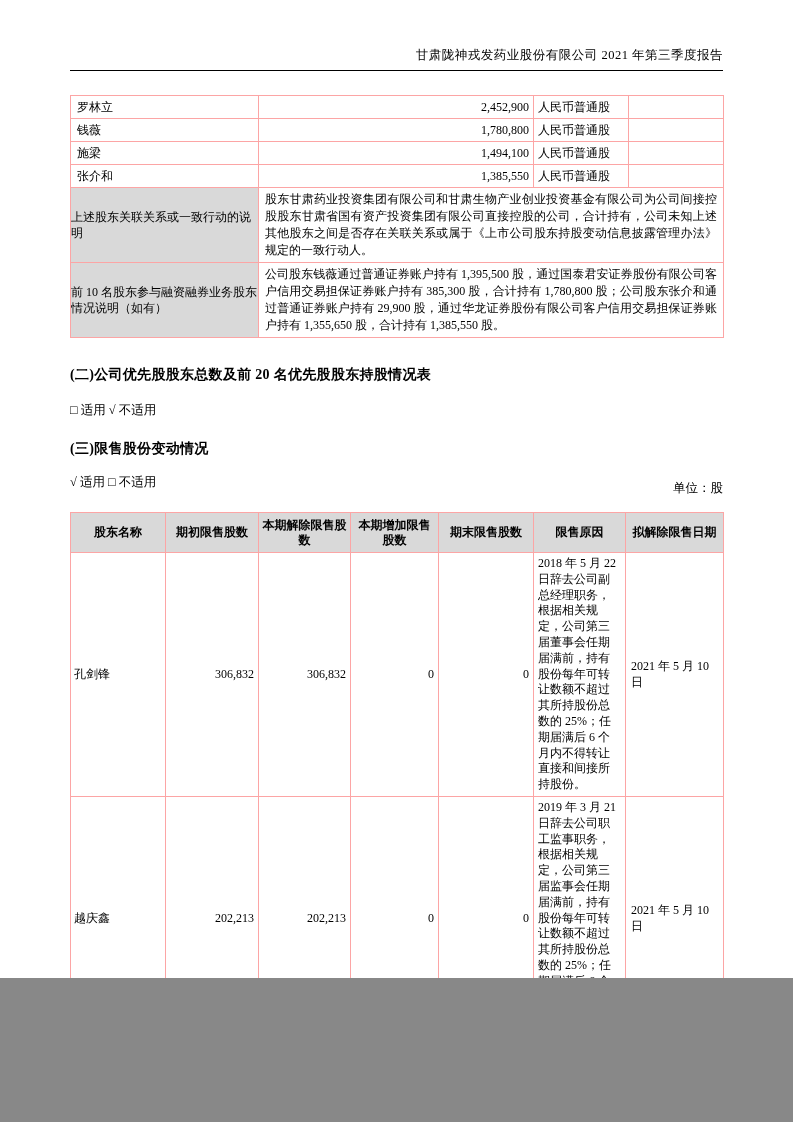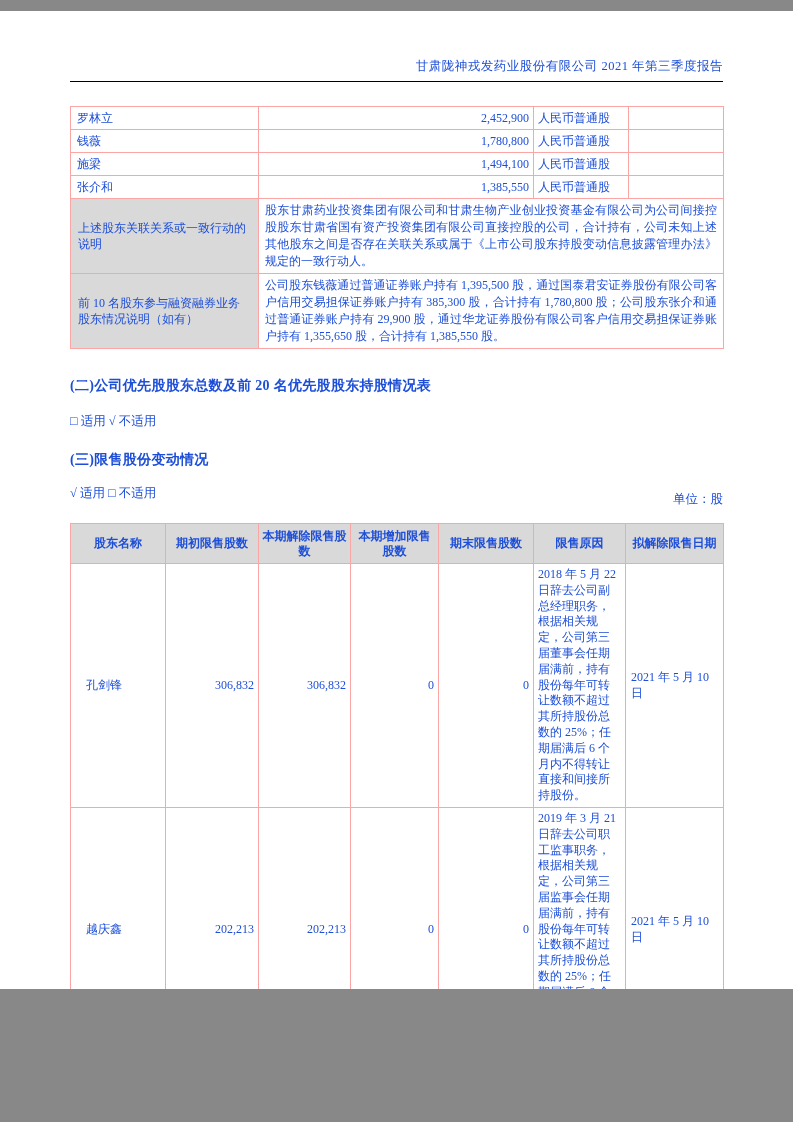--- a/index.html
+++ b/index.html
@@ -1,24 +1,24 @@
 <!DOCTYPE html>
 <html><head>
 <meta charset="utf-8">
 <style>
   * { box-sizing: border-box; margin: 0; padding: 0; }
   html, body { background: #888; }
   .page {
     position: relative;
     width: 793px;
     height: 978px;
-    margin: 11px auto;
+    margin: 0 auto;
     background: #ffffff;
     font-family: "Liberation Serif", "DejaVu Serif", serif;
-    color: #1d4ed8;
+    color: #000000;
     overflow: hidden;
   }
   .doc-header {
     position: absolute;
     top: 47px; left: 70px; width: 653px;
     text-align: right;
     font-size: 12.5px;
     letter-spacing: 0.5px;
   }
   .header-rule {
@@ -29,40 +29,40 @@
   table { border-collapse: collapse; table-layout: fixed; }
   .tbl { position: absolute; left: 70px; width: 653px; font-size: 12px; }
   .tbl td, .tbl th { border: 1px solid #fca5a5; padding: 2px 4px; overflow: hidden; }
   .gray { background: #d9d9d9; }
 
   
   .tbl-top { top: 95px; }
   .tbl-top td.cell-name { height: 23px; padding-left: 6px; vertical-align: middle; }
   .tbl-top td.cell-num  { text-align: right; padding-right: 4px; vertical-align: middle; }
   .tbl-top td.cell-type { padding-left: 4px; vertical-align: middle; }
-  .tbl-top td.cell-label { line-height: 16.5px; padding: 4px 7px; vertical-align: middle; }
+  .tbl-top td.cell-label { line-height: 16.5px; padding: 4px 0; vertical-align: middle; }
   .tbl-top td.cell-long  { line-height: 17px; padding: 3px 6px; vertical-align: middle; text-align: justify; }
 
   
   .sec-title {
     position: absolute; left: 70px;
     font-size: 14px; font-weight: bold;
     letter-spacing: 0.3px;
   }
   .applicability { position: absolute; left: 70px; font-size: 12.5px; }
   .unit-note { position: absolute; left: 70px; width: 653px; text-align: right; font-size: 12.5px; }
 
   
   .tbl-restricted { top: 512px; }
   .tbl-restricted th {
     font-weight: bold; text-align: center; vertical-align: middle;
     height: 40px; line-height: 15px; padding: 2px 3px;
   }
   .tbl-restricted td { vertical-align: middle; line-height: 16px; }
-  .tbl-restricted td.cell-name   { text-align: left; padding-left: 15px; }
+  .tbl-restricted td.cell-name   { text-align: left; padding-left: 3px; }
   .tbl-restricted td.cell-num    { text-align: right; padding-right: 4px; }
   .tbl-restricted td.cell-reason { text-align: left; line-height: 15.8px; padding: 3px 4px; }
   .tbl-restricted td.cell-date   { text-align: left; padding: 20px 5px; }
   .tbl-restricted tr.total-row td { height: 22px; }
   .tbl-restricted td.cell-dash   { text-align: center; font-weight: bold; }
 
   .page-number {
     position: absolute; top: 1053px; left: 70px; width: 653px;
     text-align: right; font-size: 12.5px;
   }

